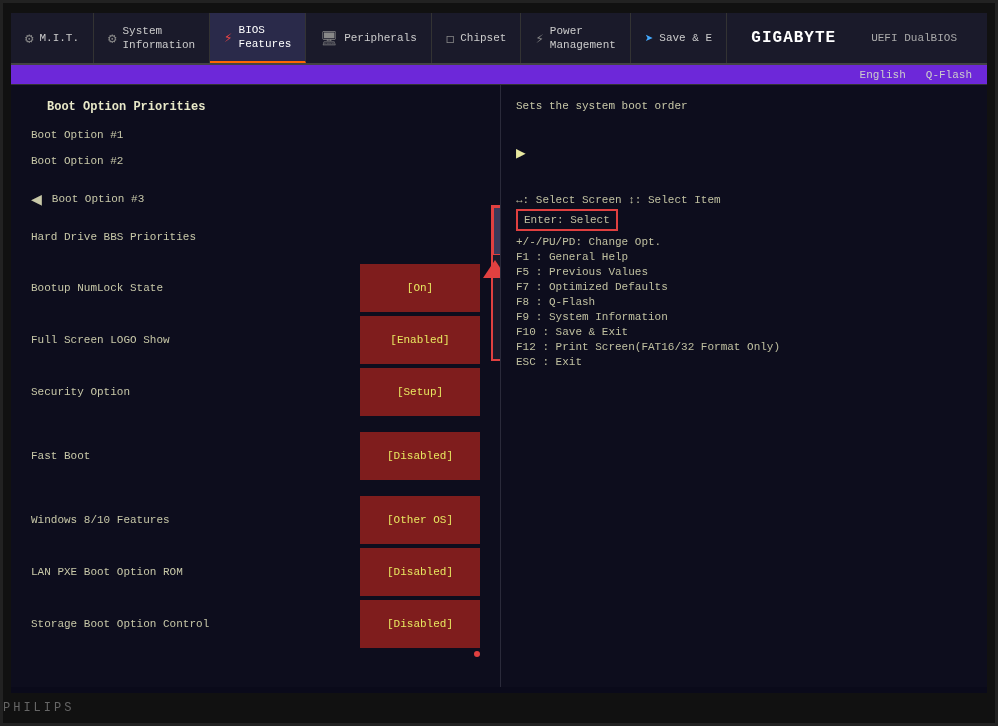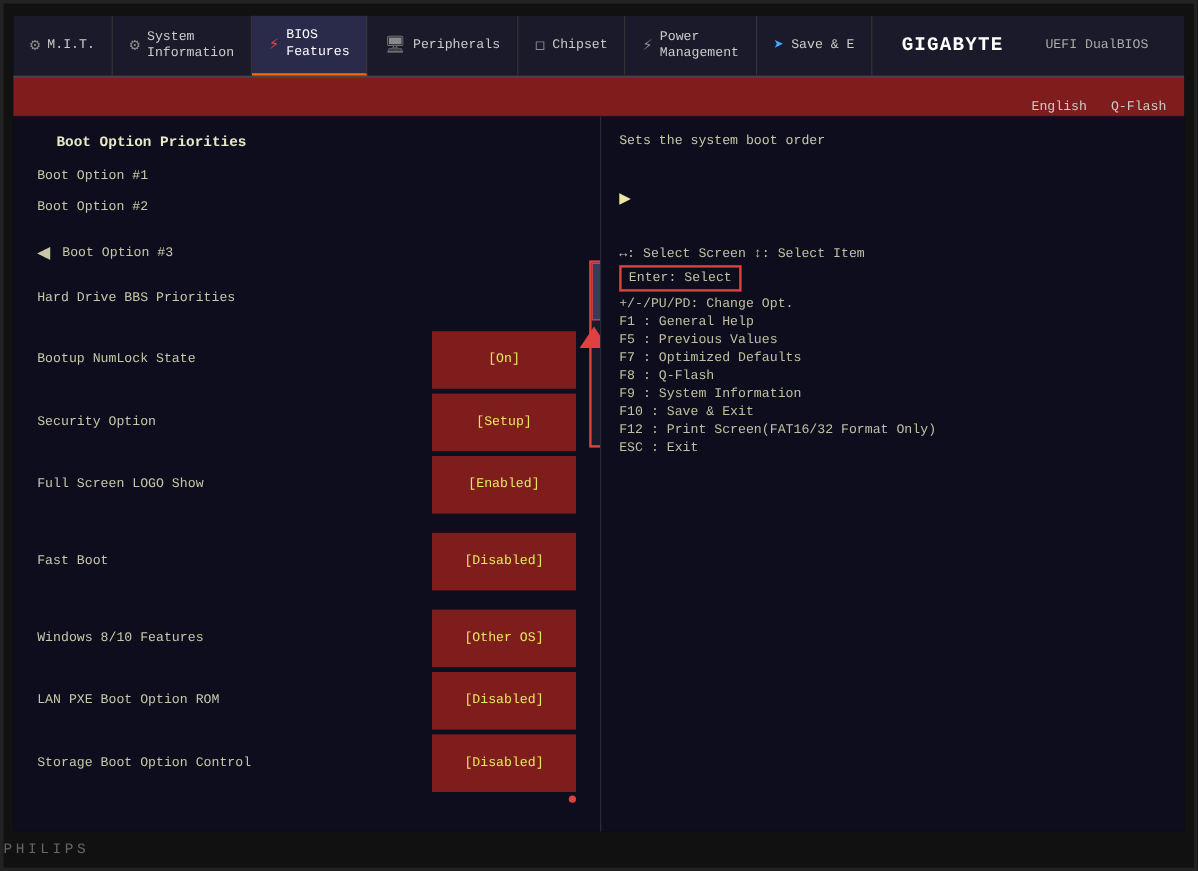--- a/index.html
+++ b/index.html
@@ -76,24 +76,24 @@
     .nav-tab .tab-icon.gray { color: #888; }
     .nav-tab .tab-icon.red { color: #e44; }
     .nav-tab .tab-icon.blue { color: #4af; }
 
     .nav-tab-text {
       line-height: 1.3;
     }
 
     
     .sub-header {
-      background: #7f1d1d;
-      height: 32px;
-      display: flex;
-      align-items: flex-end;
+      background: #6d28d9;
+      height: 20px;
+      display: flex;
+      align-items: center;
       justify-content: flex-end;
       padding: 0 15px;
       gap: 20px;
       border-bottom: 1px solid #333;
     }
 
     .sub-header-item {
       color: #ccc;
       font-size: 11px;
     }
@@ -336,27 +336,27 @@
         </div>
 
         <div class="spacer"></div>
 
         <div class="setting-item">
           <span class="setting-label">Bootup NumLock State</span>
           <span class="setting-value">[On]</span>
         </div>
 
         <div class="setting-item">
+          <span class="setting-label">Full Screen LOGO Show</span>
+          <span class="setting-value">[Enabled]</span>
+        </div>
+
+        <div class="setting-item">
           <span class="setting-label">Security Option</span>
           <span class="setting-value">[Setup]</span>
-        </div>
-
-        <div class="setting-item">
-          <span class="setting-label">Full Screen LOGO Show</span>
-          <span class="setting-value">[Enabled]</span>
         </div>
 
         <div class="spacer"></div>
 
         <div class="setting-item">
           <span class="setting-label">Fast Boot</span>
           <span class="setting-value">[Disabled]</span>
         </div>
 
         <div class="spacer"></div>

